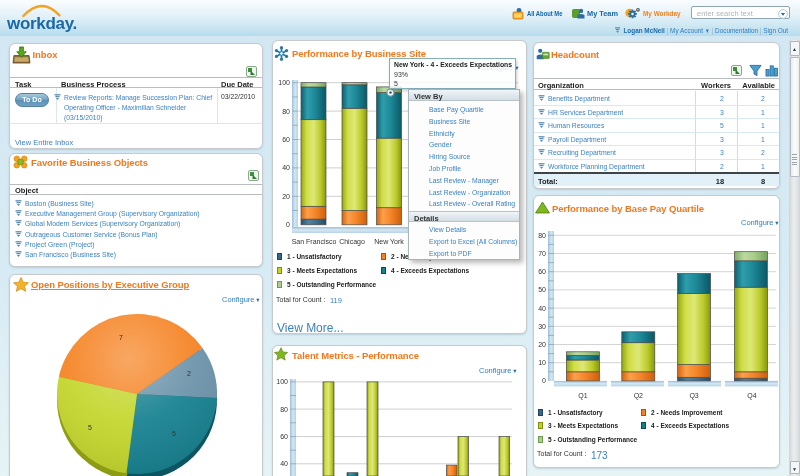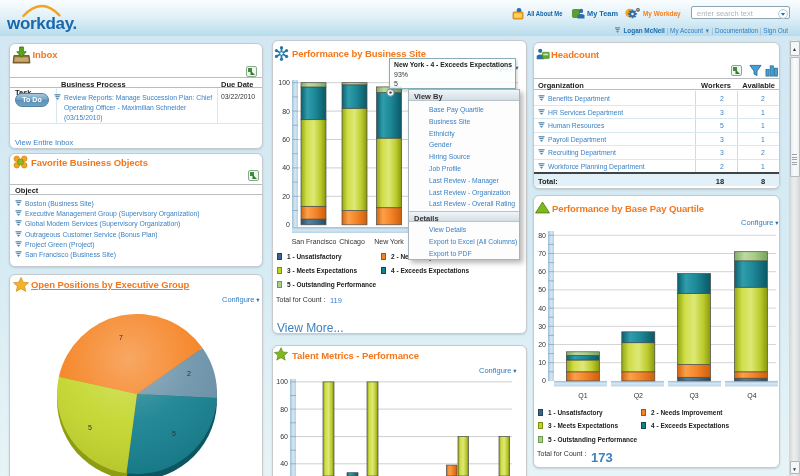--- a/index.html
+++ b/index.html
@@ -128,21 +128,21 @@
 <svg class="abs" style="left:12px;top:46px" width="19" height="18" viewBox="0 0 20 19">
   <path d="M 2 10 L 18 10 L 19 18 L 1 18 Z" fill="#8a6d3b" stroke="#5d4420" stroke-width="0.8"></path>
   <path d="M 3 12 L 17 12 L 17.6 16.5 L 2.4 16.5 Z" fill="#c9a96a"></path>
   <path d="M 8 1 L 12 1 L 12 6 L 15 6 L 10 12 L 5 6 L 8 6 Z" fill="#58a618" stroke="#2f7208" stroke-width="0.8"></path>
 </svg>
 <div class="ptitle" style="left:32.5px;top:49px;">Inbox</div>
 <svg class="abs" style="left:246px;top:66px" width="11" height="11" viewBox="0 0 11 11">
     <use href="#xls"></use>
   </svg>
 <div class="abs" style="left:10px;top:77px;width:252px;height:11px;border-top:1px solid #b9bdbf;border-bottom:1px solid #b9bdbf;"></div>
-<div class="th" style="left:15px;top:79.5px;margin-top:8px;">Task</div>
+<div class="th" style="left:15px;top:79.5px;">Task</div>
 <div class="th" style="left:61px;top:79.5px;">Business Process</div>
 <div class="th" style="left:221px;top:79.5px;">Due Date</div>
 <div class="abs" style="left:56px;top:88px;width:1px;height:35px;background:#dce7ed;"></div>
 <div class="abs" style="left:217px;top:88px;width:1px;height:35px;background:#dce7ed;"></div>
 <div class="abs" style="left:15px;top:93px;width:34px;height:14px;border-radius:7px;background:linear-gradient(to bottom,#a6cadd 0%,#6d9fc0 50%,#5b91b6 52%,#6da2c4 100%);border:1px solid #54809f;color:#fff;font-size:7px;font-weight:bold;text-align:center;line-height:12.5px;">To Do</div>
 <svg class="treeicon abs" style="left:54px;top:94px" viewBox="0 0 7 6">
     <use href="#tree"></use>
   </svg>
 <div class="abs blue t7" style="left:64px;top:92.5px;width:158px;line-height:10.4px;">Review Reports: Manage Succession Plan: Chief Operating Officer - Maximilian Schneider (03/15/2010)</div>
 <div class="abs t7" style="left:221px;top:93px;color:#333;">03/22/2010</div>
@@ -521,19 +521,19 @@
   <span class="lsq" style="left:103px;top:0;background:#f58220;border:0.5px solid #a4570d;"></span>
   <span class="abs" style="left:113px;top:0;">2 - Needs Improvement</span>
   <span class="lsq" style="left:0;top:13px;background:#c2d422;border:0.5px solid #7f8d13;"></span>
   <span class="abs" style="left:10px;top:13px;">3 - Meets Expectations</span>
   <span class="lsq" style="left:103px;top:13px;background:#17808d;border:0.5px solid #0b4d56;"></span>
   <span class="abs" style="left:113px;top:13px;">4 - Exceeds Expectations</span>
   <span class="lsq" style="left:0;top:27px;background:#a9cf8a;border:0.5px solid #6f9a51;"></span>
   <span class="abs" style="left:10px;top:27px;">5 - Outstanding Performance</span>
 </div>
 <div class="abs" style="left:537px;top:450px;font-size:7px;color:#333;">Total for Count :</div>
-<div class="abs blue" style="left:591px;top:450px;font-size:13px;font-weight:bold;">173</div>
+<div class="abs blue" style="left:591px;top:450px;font-size:10px;">173</div>
 
 <div class="abs" style="left:789px;top:40px;width:11px;height:436px;background:linear-gradient(to right,#cfd4d6,#ececec 40%,#e4e7e8 70%,#cfd4d6);"></div>
 <div class="abs" style="left:789.5px;top:41px;width:10px;height:15px;background:#f4f6f7;border:1px solid #aeb6ba;border-radius:1px;font-size:5px;color:#234;text-align:center;line-height:14px;">▲</div>
 <div class="abs" style="left:789.5px;top:57px;width:10px;height:120px;background:linear-gradient(to right,#e8ecee,#fbfcfc 45%,#eef1f2);border:1px solid #b3bcc0;border-radius:1px;"></div>
 <div class="abs" style="left:792px;top:154px;width:5px;height:12px;background:repeating-linear-gradient(to bottom,#9aa4a9 0,#9aa4a9 1px,transparent 1px,transparent 2.5px);"></div>
 <div class="abs" style="left:789.5px;top:461px;width:10px;height:13px;background:#f4f6f7;border:1px solid #aeb6ba;border-radius:1px;font-size:5px;color:#234;text-align:center;line-height:15px;">▼</div>
 
 </body></html>

